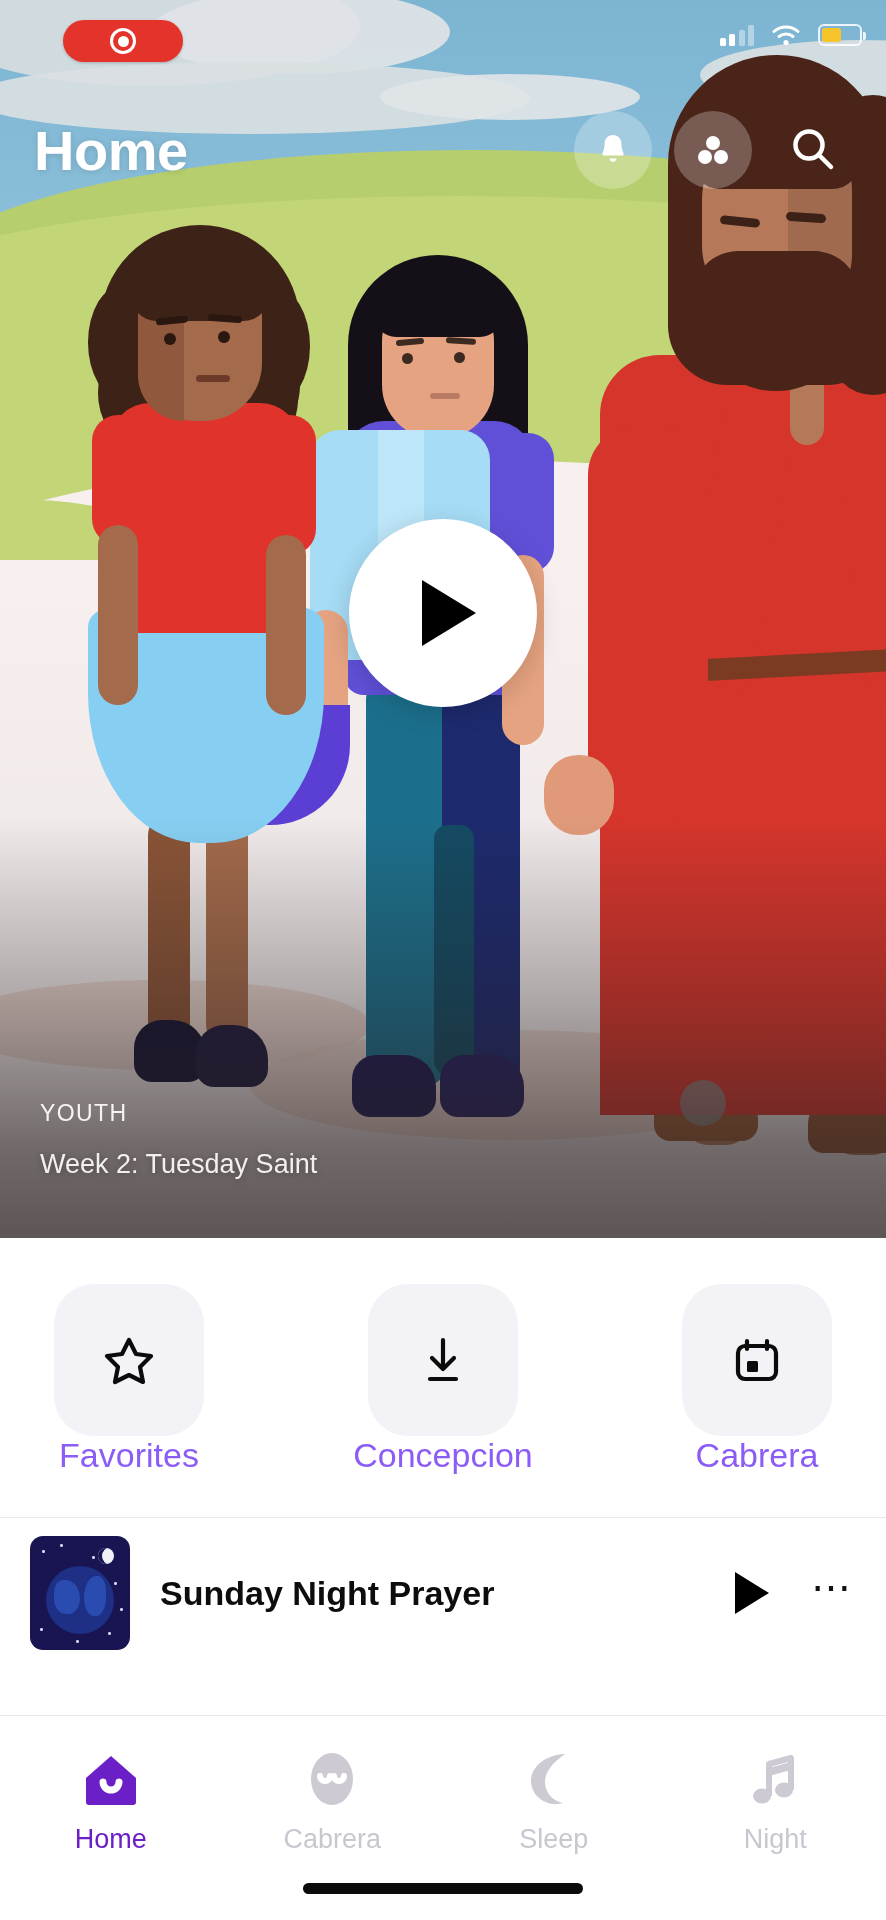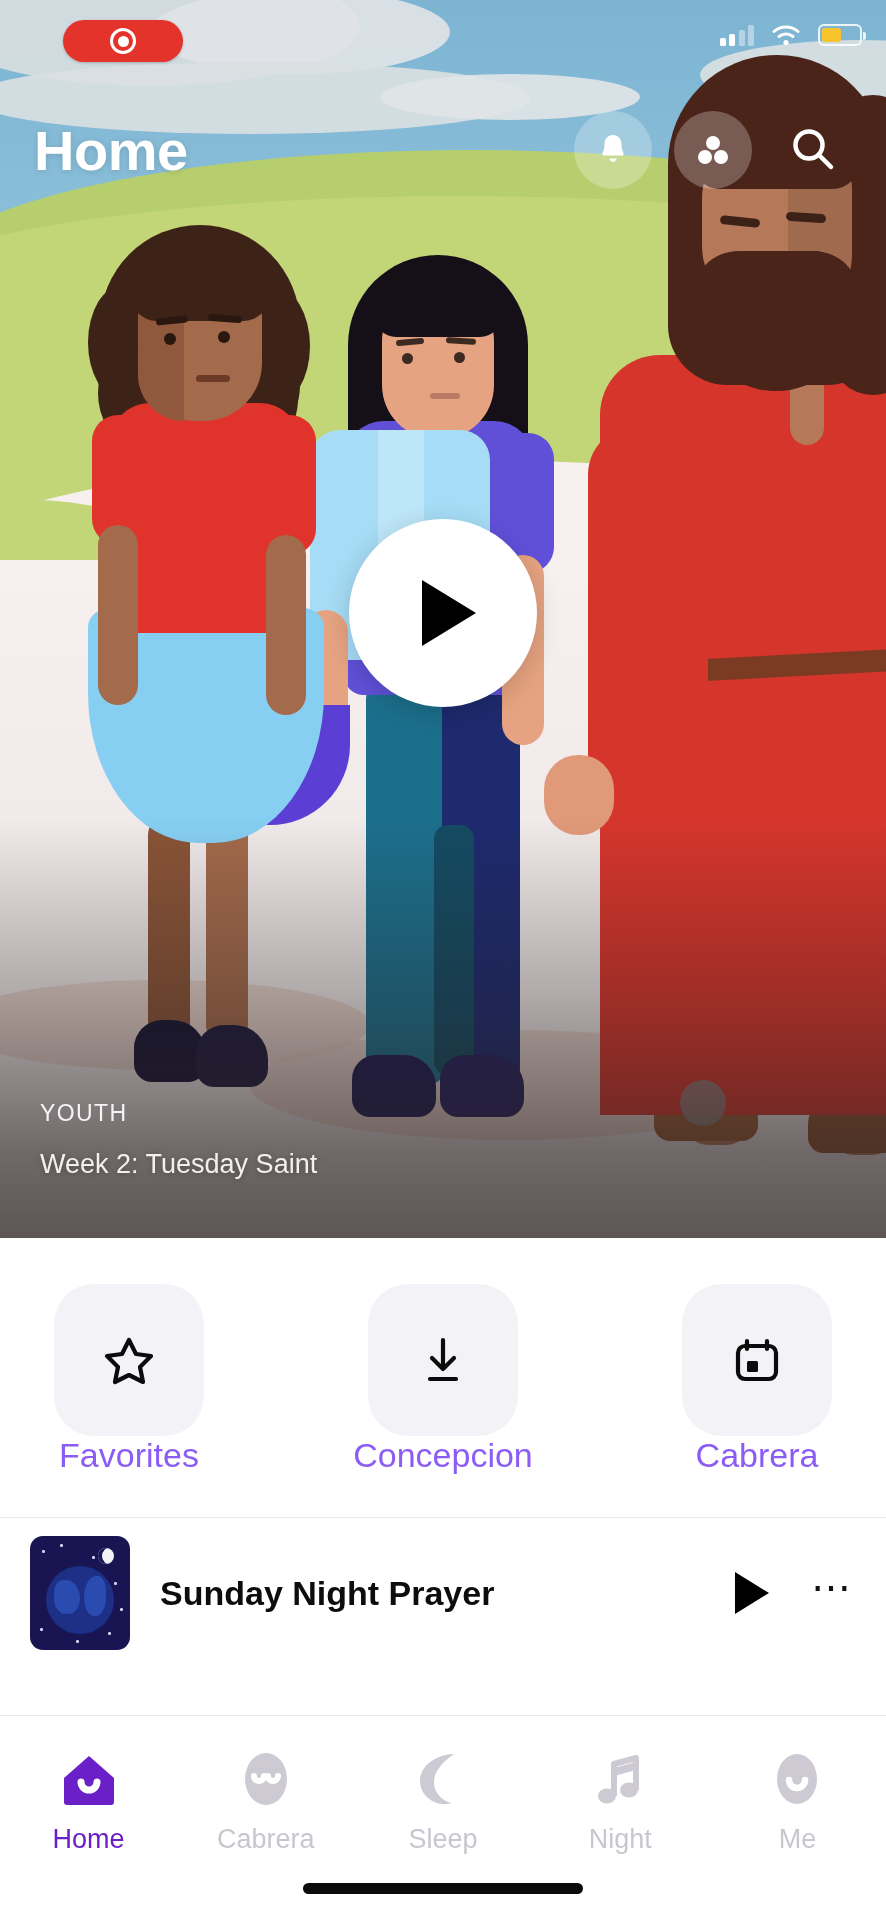--- a/index.html
+++ b/index.html
@@ -545,25 +545,16 @@
         <svg width="62" height="62" viewBox="0 0 62 62">
           <path d="M25 48 V16 L47 10 V42" stroke="#cdcad3" stroke-width="6" fill="none" stroke-linejoin="round"></path>
           <ellipse cx="18" cy="48" rx="9" ry="7.5" fill="#cdcad3"></ellipse>
           <ellipse cx="40" cy="42" rx="9" ry="7.5" fill="#cdcad3"></ellipse>
           <path d="M25 24 L47 18" stroke="#cdcad3" stroke-width="8"></path>
         </svg>
       </div>
       <div class="tab-label">Night</div>
     </div>
 
-    <div class="tab">
-      <div class="tab-icon">
-        <svg width="62" height="62" viewBox="0 0 62 62">
-          <ellipse cx="31" cy="31" rx="20" ry="25" fill="#cdcad3"></ellipse>
-          <path d="M23 32 a8 8 0 0 0 16 0" stroke="#fff" stroke-width="6.5" fill="none" stroke-linecap="round"></path>
-        </svg>
-      </div>
-      <div class="tab-label">Me</div>
-    </div>
   </div>
 
   <div class="home-ind"></div>
 </div>
 
 </body></html>

